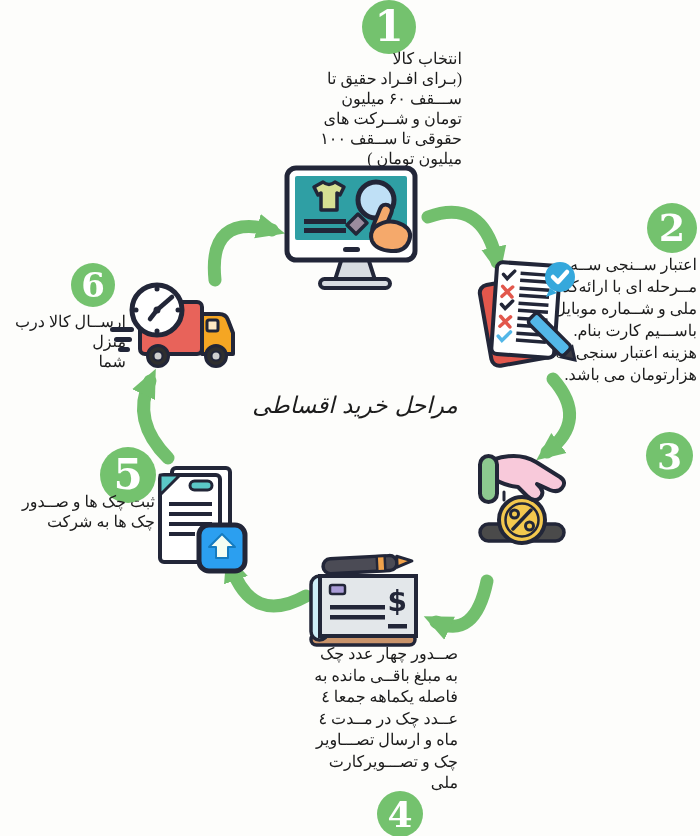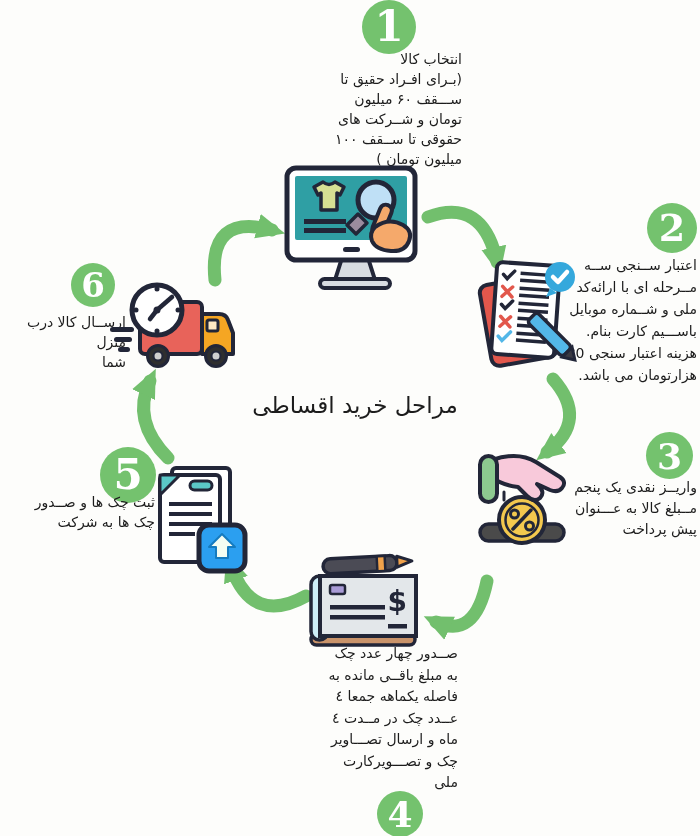--- a/index.html
+++ b/index.html
@@ -15,33 +15,33 @@
     color:#fff;display:flex;align-items:center;justify-content:center;
     font-family:"DejaVu Serif",serif;font-weight:bold;line-height:1;
   }
   .b1{left:362px;top:0px;width:54px;height:54px;font-size:42px;}
   .b2{left:647px;top:203px;width:50px;height:50px;font-size:38px;}
   .b3{left:646px;top:432px;width:47px;height:47px;font-size:36px;}
   .b4{left:377px;top:791px;width:46px;height:46px;font-size:36px;}
   .b5{left:100px;top:447px;width:56px;height:56px;font-size:42px;}
   .b6{left:71px;top:263px;width:44px;height:44px;font-size:34px;}
   .steptext{
-    position:absolute;color:var(--text-dark);font-size:14px;
-    direction:rtl;text-align:right;white-space:pre-line;
+    position:absolute;color:var(--text-dark);font-size:16px;
+    direction:rtl;text-align:right;white-space:pre-line;font-family:Liberation Serif, serif;
   }
   .t1{right:238px;width:176px;top:49px;line-height:20px;}
   .t2{right:3px;width:160px;top:254px;line-height:22px;}
   .t3{right:3px;width:160px;top:477px;line-height:21px;}
   .t4{right:242px;width:176px;top:643px;line-height:21.5px;}
   .t5{right:545px;width:138px;top:492px;line-height:20px;}
   .t6{right:574px;width:122px;top:312px;line-height:20px;}
   .title{
     position:absolute;left:230px;top:392px;width:250px;
     direction:rtl;text-align:center;color:var(--text-dark);
-    font-size:23px;font-weight:500;
+    font-size:23px;font-weight:500;font-style:italic;
   }
   .icon{position:absolute;}
   .i1{left:280px;top:163px;width:150px;height:127px;}
   .i2{left:473px;top:258px;width:105px;height:112px;}
   .i3{left:468px;top:448px;width:108px;height:108px;}
   .i4{left:303px;top:548px;width:125px;height:102px;}
   .i5{left:148px;top:462px;width:102px;height:116px;}
   .i6{left:110px;top:272px;width:135px;height:100px;}
 </style>
 </head>
@@ -75,23 +75,20 @@
 ســـقف ۶۰ میلیون
 تومان و شــرکت های
 حقوقی تا ســقف ۱۰۰
 میلیون تومان )</div>
   <div class="steptext t2" dir="rtl">اعتبار ســنجی ســه
 مــرحله ای با ارائه‌کد
 ملی و شــماره موبایل
 باســـیم کارت بنام.
 هزینه اعتبار سنجی 80
 هزارتومان می باشد.</div>
-  <div class="steptext t3" dir="rtl">واریــز نقدی یک پنجم
-مــبلغ کالا به عـــنوان
-پیش پرداخت</div>
   <div class="steptext t4" dir="rtl">صــدور چهار عدد چک
 به مبلغ باقــی مانده به
 فاصله یکماهه جمعا ٤
 عــدد چک در مــدت ٤
 ماه و ارسال تصـــاویر
 چک و تصـــویرکارت
 ملی</div>
   <div class="steptext t5" dir="rtl">ثبت چک ها و صــدور
 چک ها به شرکت</div>
   <div class="steptext t6" dir="rtl">ارســال کالا درب منزل

